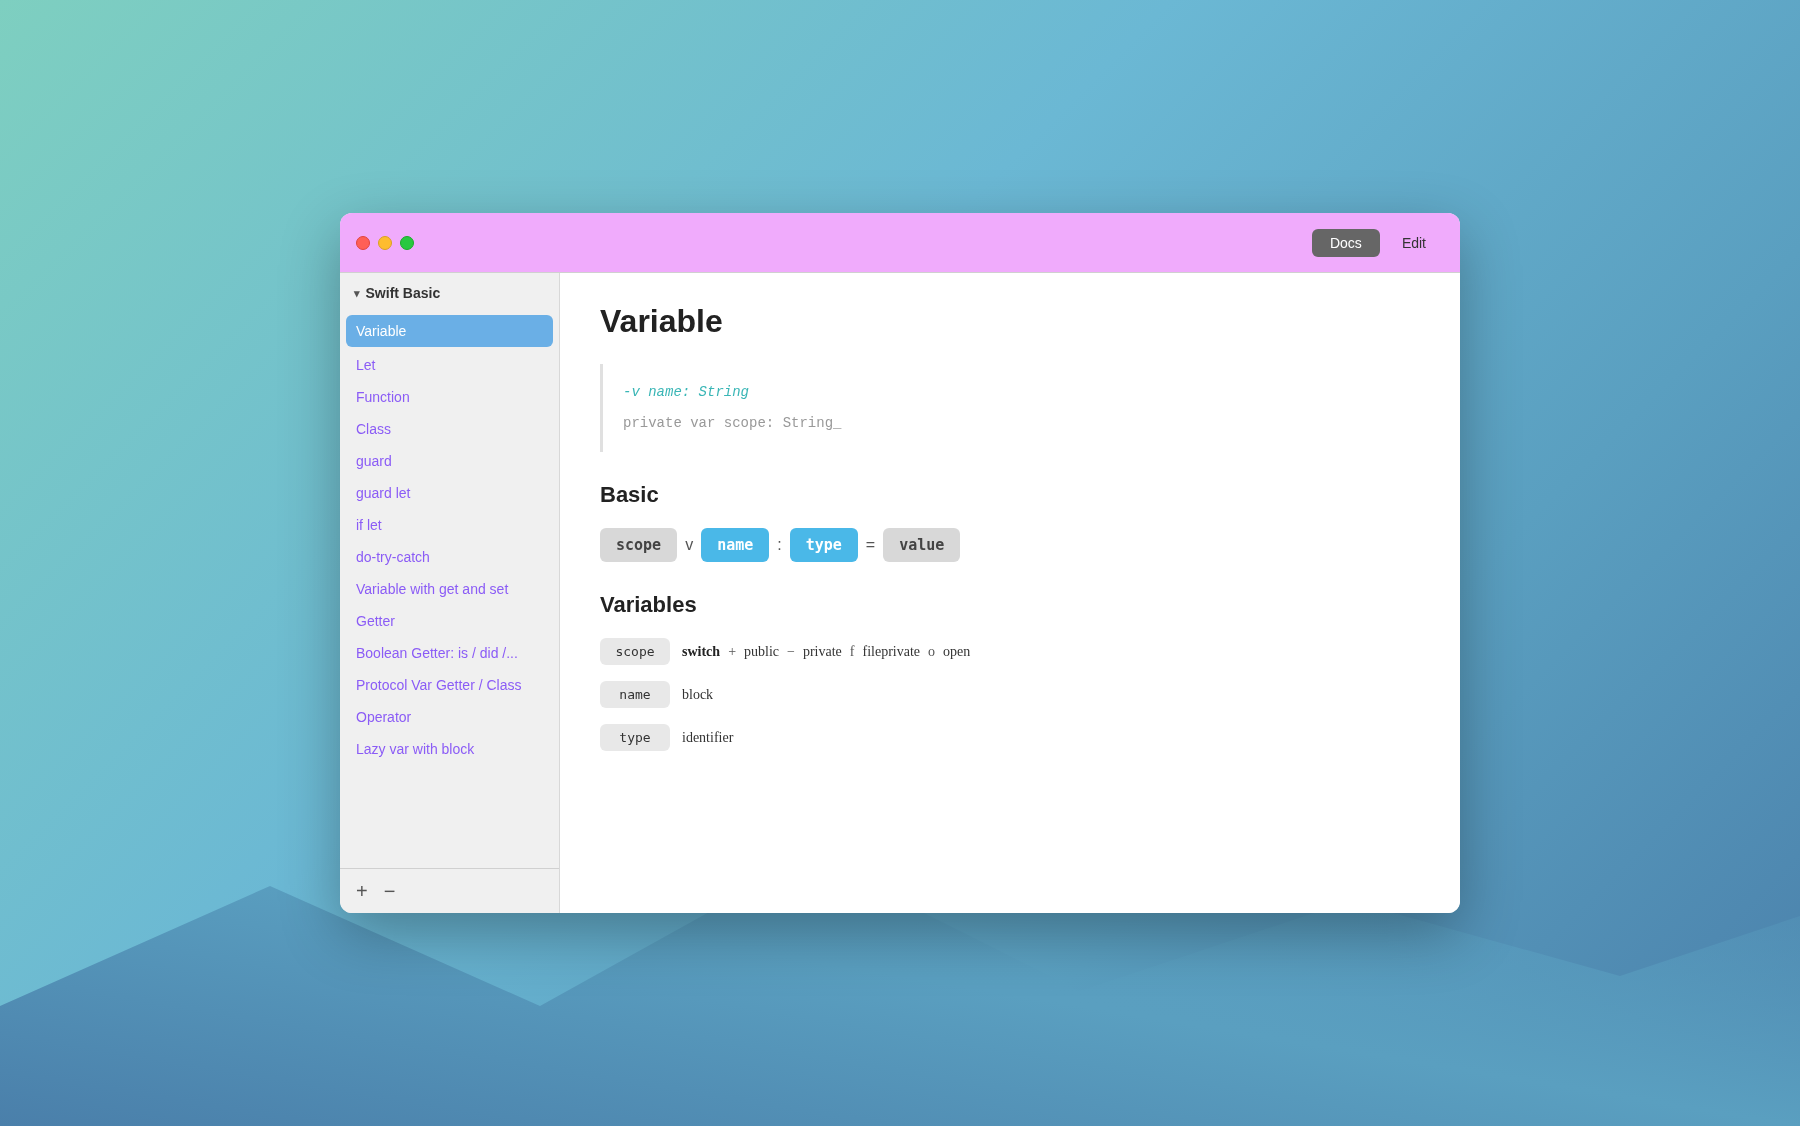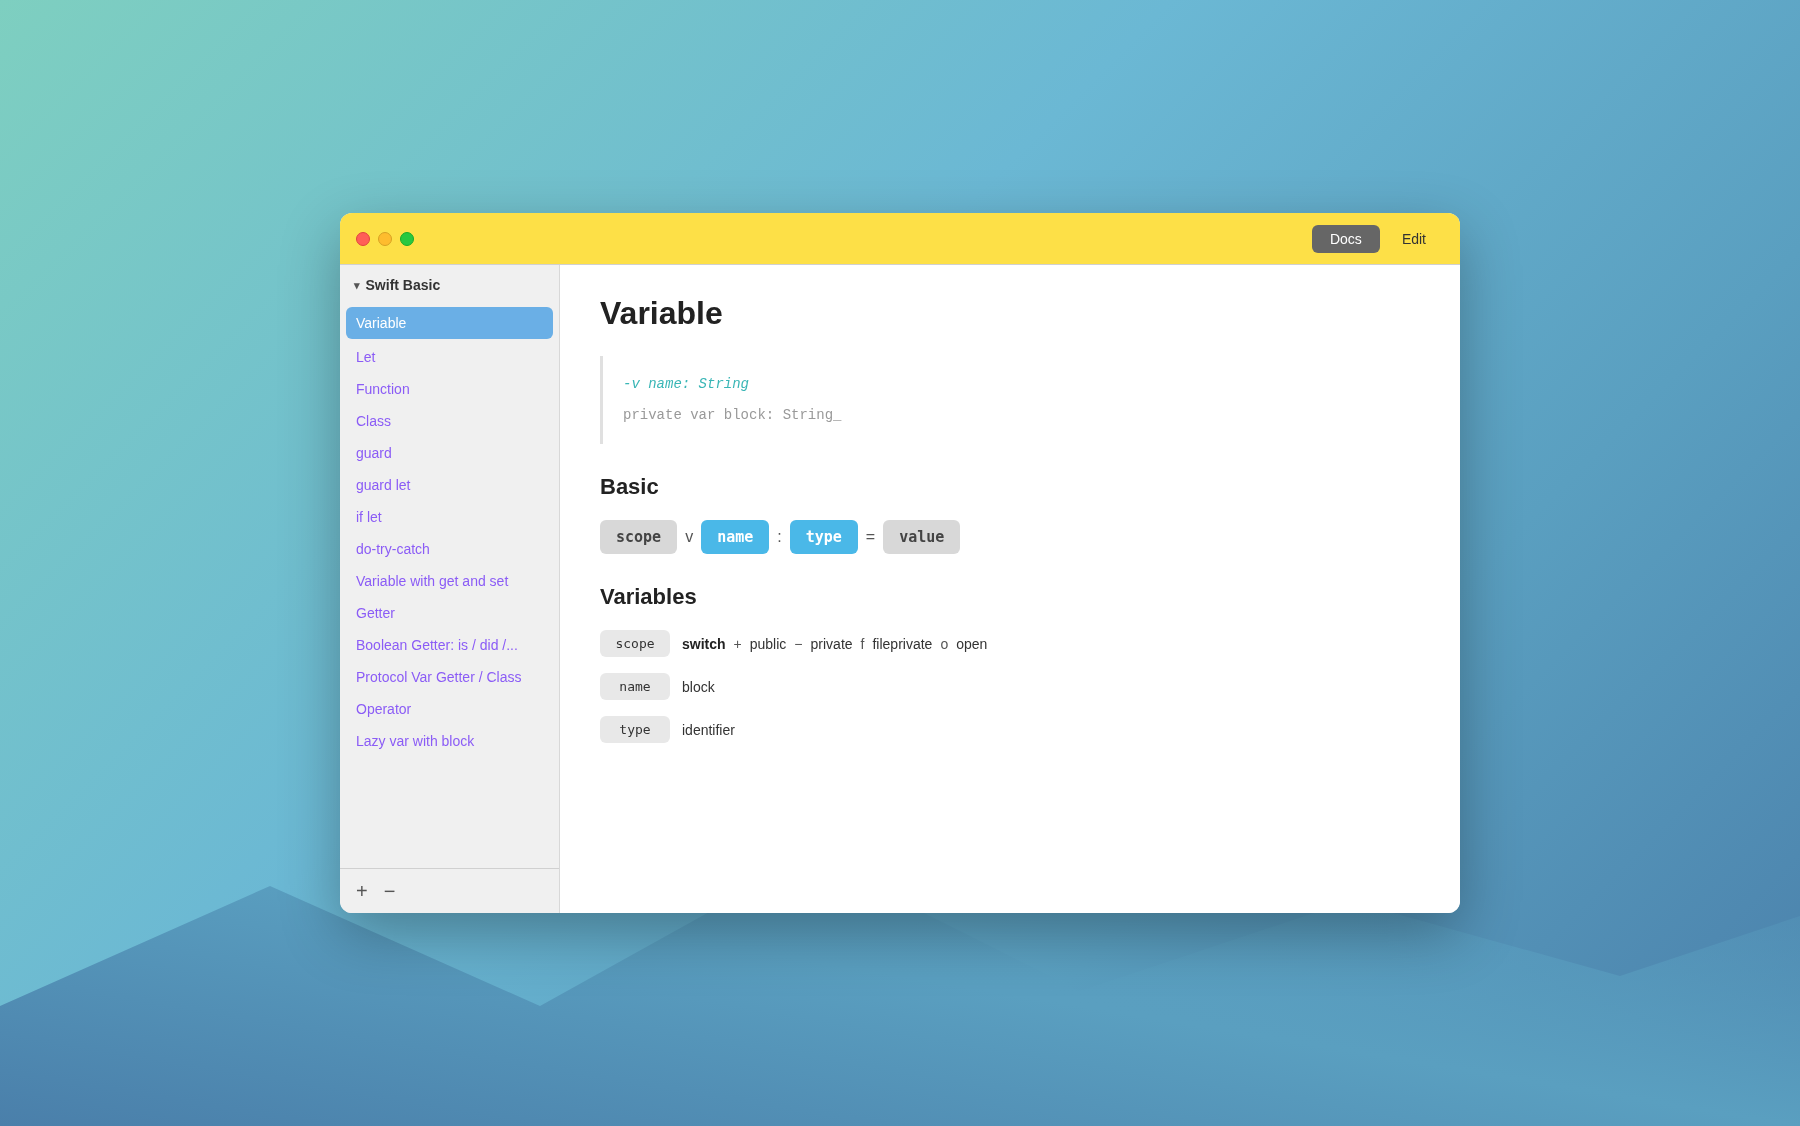--- a/index.html
+++ b/index.html
@@ -34,22 +34,22 @@
       border-radius: 12px;
       box-shadow: 0 20px 60px rgba(0,0,0,0.3);
       display: flex;
       flex-direction: column;
       overflow: hidden;
       position: relative;
     }
 
     
     .titlebar {
-      height: 52px;
-      background: #fde047;
+      height: 60px;
+      background: #f0abfc;
       border-bottom: 1px solid #d0d0d0;
       display: flex;
       align-items: center;
       padding: 0 16px;
       flex-shrink: 0;
       position: relative;
     }
 
     .traffic-lights {
       display: flex;
@@ -258,20 +258,21 @@
       text-align: center;
     }
 
     .var-values {
       display: flex;
       align-items: center;
       gap: 8px;
       flex-wrap: wrap;
       font-size: 14px;
       color: #333;
+      font-family: Liberation Serif, serif;
     }
 
     .var-values .switch-badge {
       font-weight: 600;
       color: #222;
     }
 
     .var-values .plus { color: #555; }
     .var-values .minus { color: #555; }
     .var-values .f-badge { color: #555; }
@@ -352,21 +353,21 @@
         <button>−</button>
       </div>
     </div>
 
     <div class="content">
 
       <h1 class="page-title">Variable</h1>
 
       <div class="code-block">
         <span class="code-input">-v name: String</span>
-        <span class="code-output">private var block: String_</span>
+        <span class="code-output">private var scope: String_</span>
       </div>
 
       <h2 class="section-title">Basic</h2>
       <div class="syntax-diagram">
         <span class="syntax-token token-gray">scope</span>
         <span class="token-operator">v</span>
         <span class="syntax-token token-blue">name</span>
         <span class="token-operator">:</span>
         <span class="syntax-token token-blue">type</span>
         <span class="token-operator">=</span>

